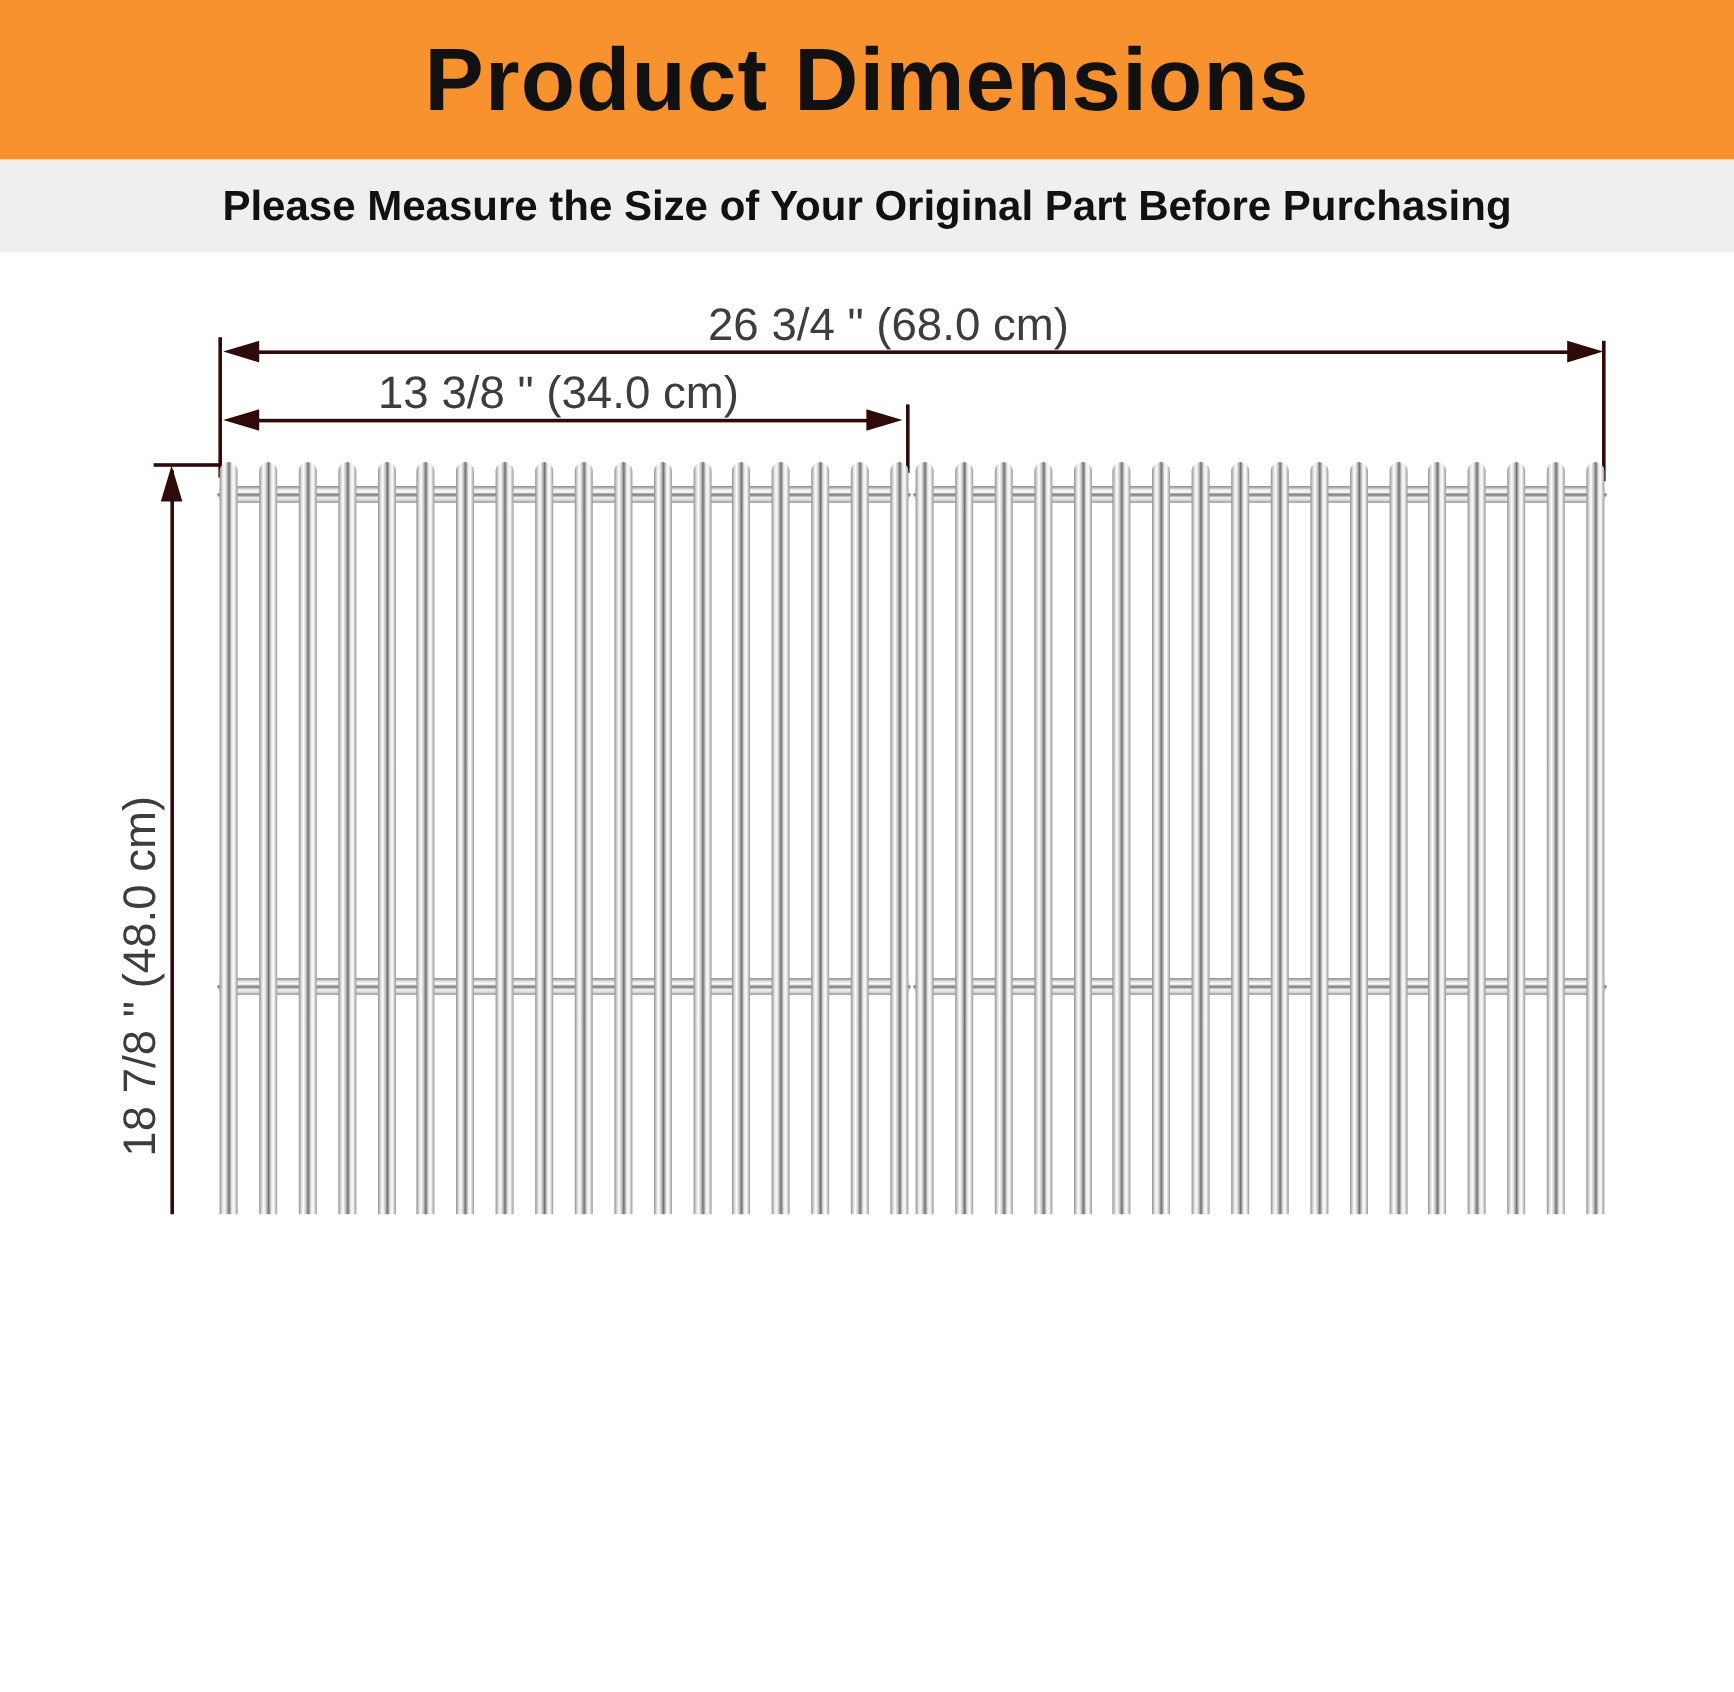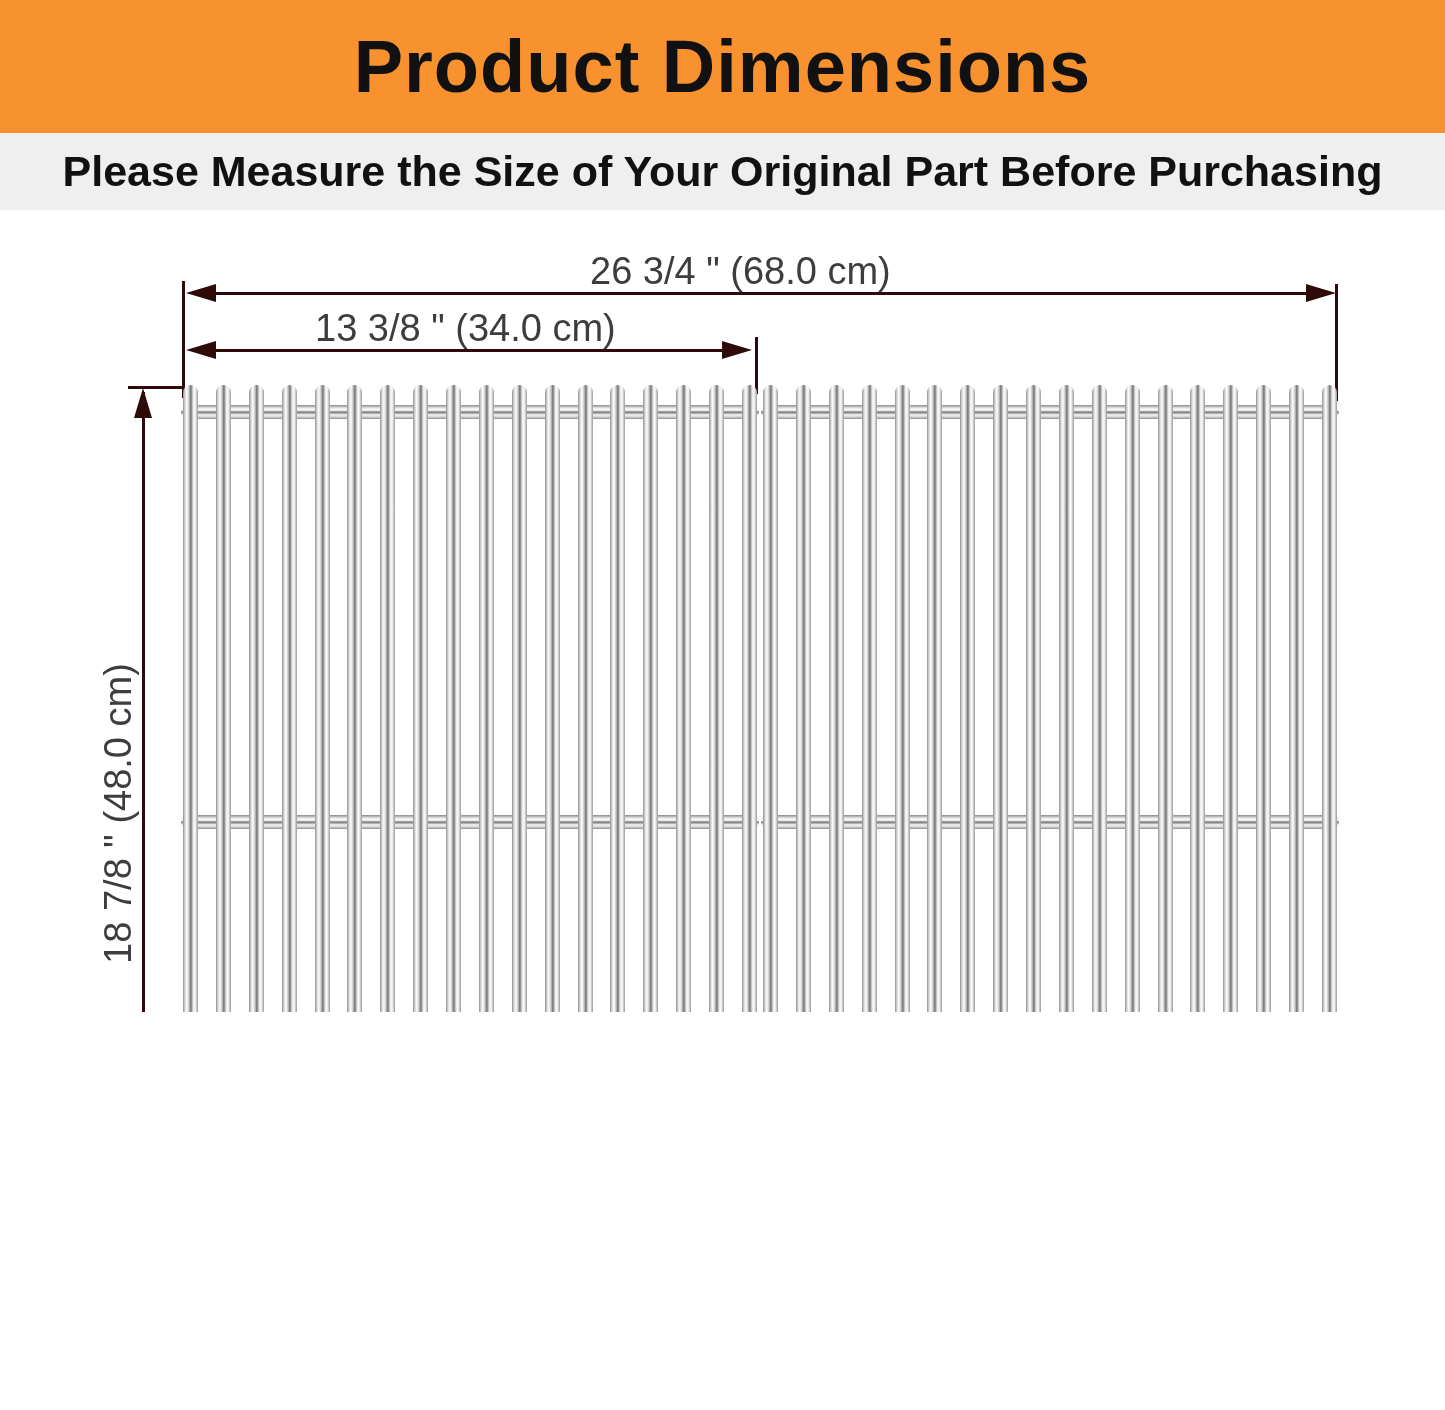--- a/index.html
+++ b/index.html
@@ -25,21 +25,21 @@
     font-size: 74px; font-weight: bold; color: #111111;
     letter-spacing: 1px;
   }
   .subtitle-strip {
     position: absolute; left: 0; top: 133px;
     width: 1445px; height: 77px;
     background: #EFEFEF;
     display: flex; align-items: center; justify-content: center;
   }
   .subtitle-text {
-    font-size: 43px; font-weight: bold; color: #111111;
+    font-size: 35px; font-weight: bold; color: #111111;
   }
 
   
   .dim-line-h {
     position: absolute; height: 3px; background: #2E0B09;
   }
   .dim-line-v {
     position: absolute; width: 3px; background: #2E0B09;
   }
   .arrowhead {

